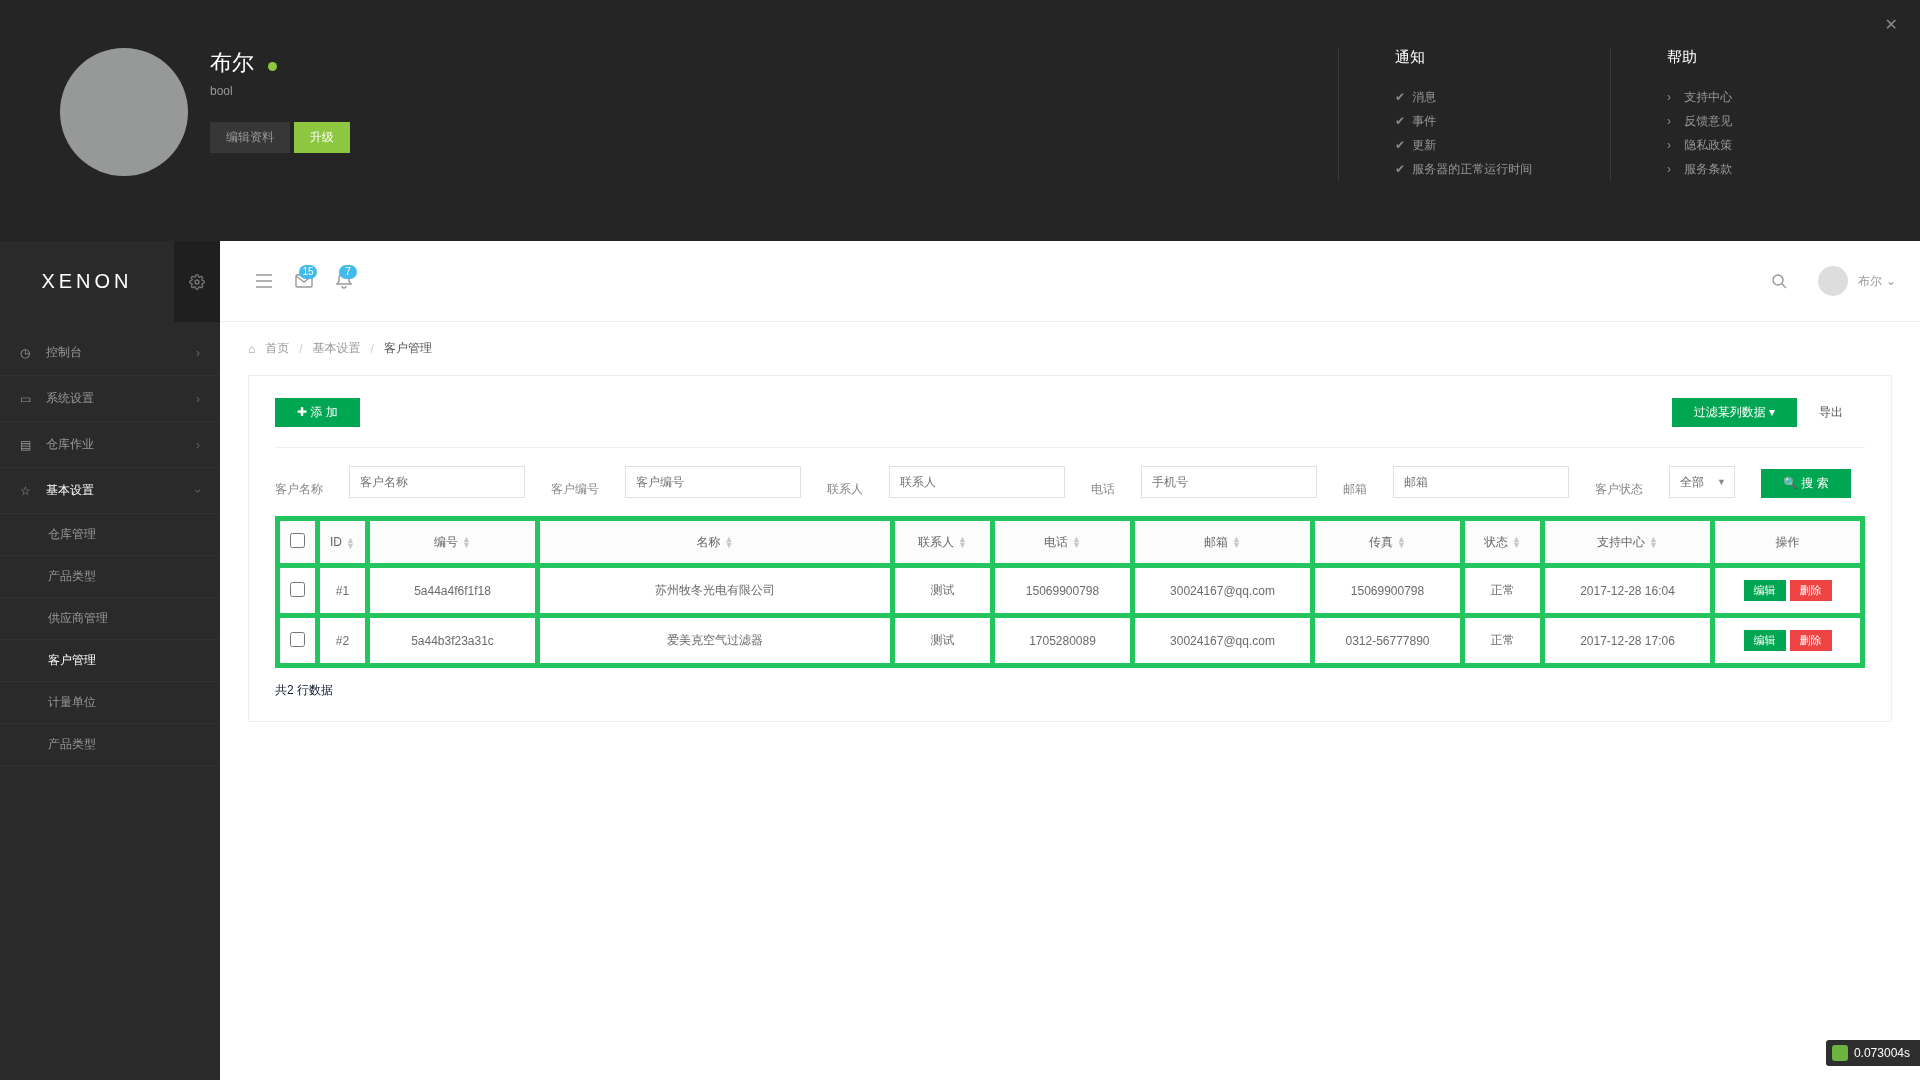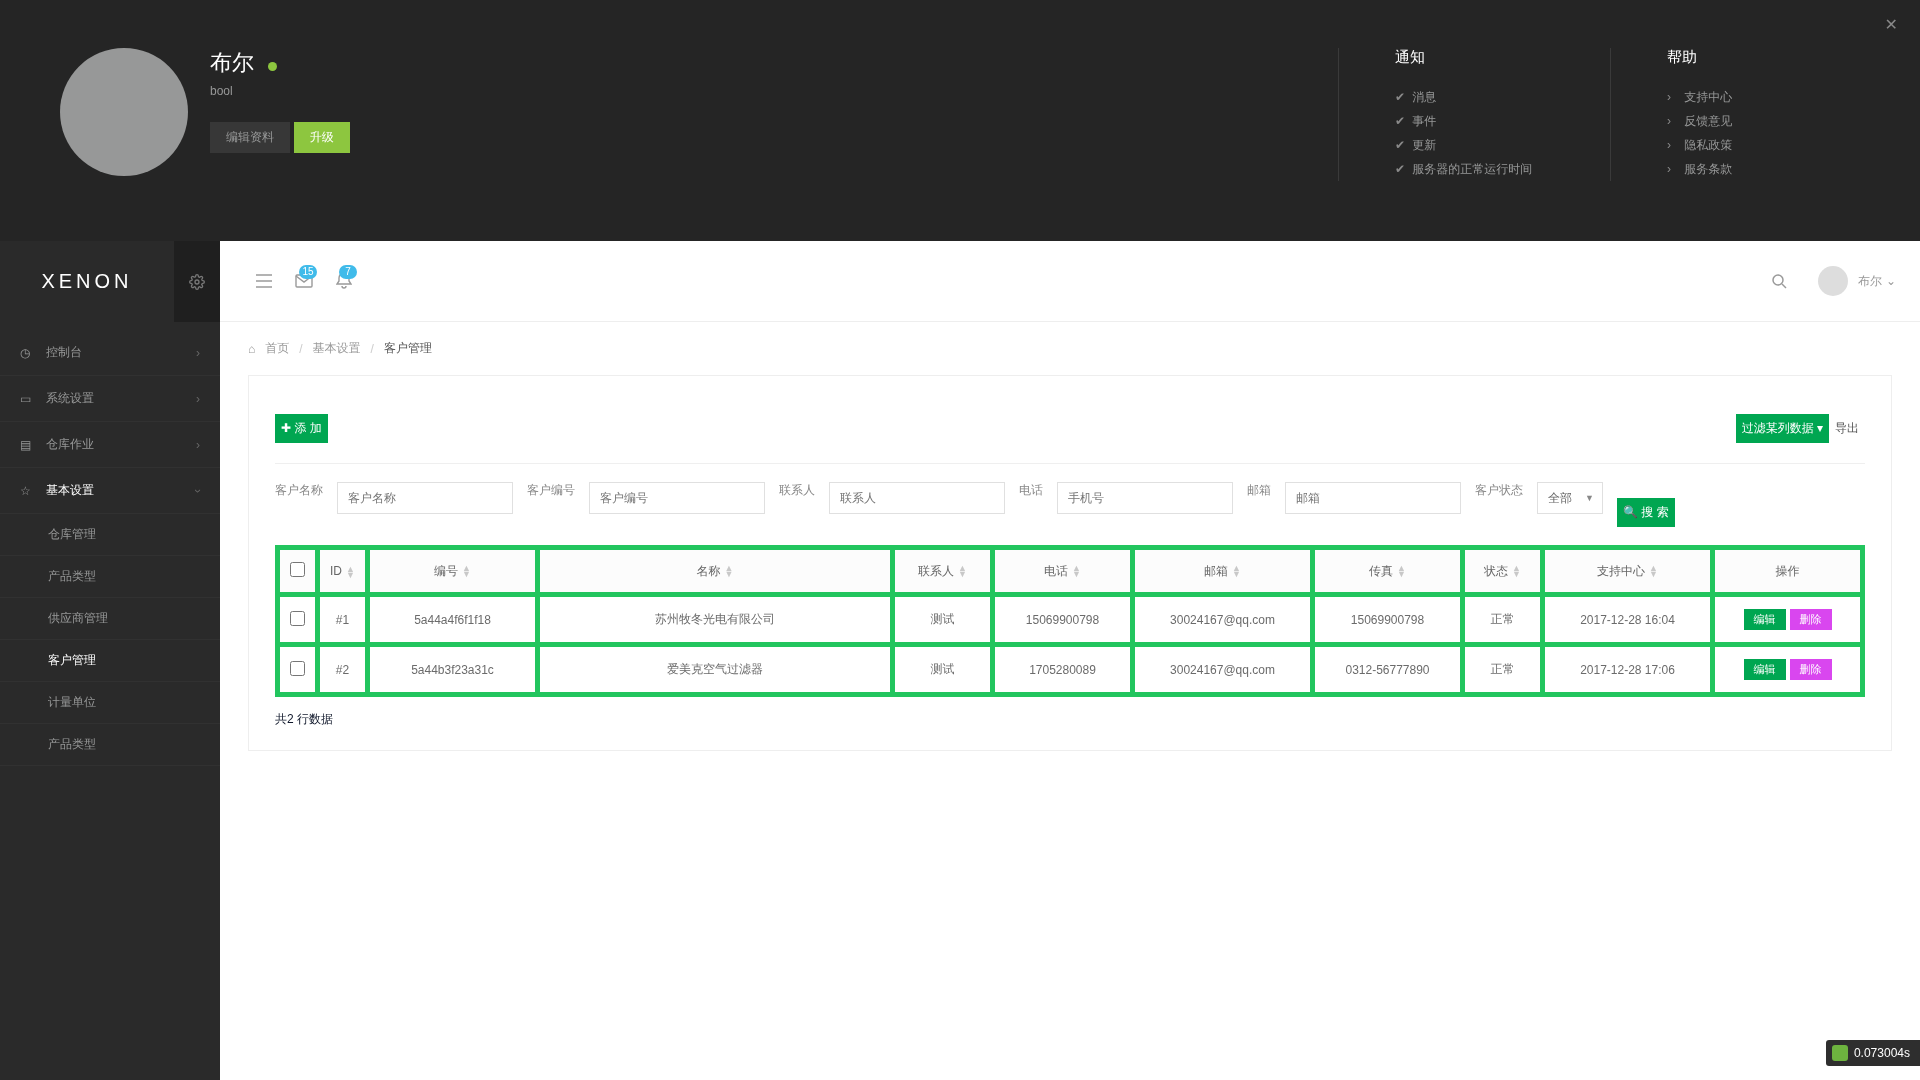--- a/index.html
+++ b/index.html
@@ -53,42 +53,42 @@
 
 
 #crumbs { padding: 18px 28px; color: #9a9a9a; font-size: 12px; display: flex; align-items: center; gap: 10px; }
 #crumbs .sep { color: #ccc; }
 #crumbs .cur { color: #555; }
 
 
 #panel { margin: 0 28px 28px; background: #fff; border: 1px solid #eee; padding: 22px 26px; }
 .panel-top { display: flex; align-items: center; }
 .panel-top .right { margin-left: auto; display: flex; }
-.btn-sm { padding: 6px 6px; font-size: 12px; margin-top: 16px; }
+.btn-sm { padding: 6px 22px; font-size: 12px; }
 .btn-green { background: #00a651; color: #fff; }
 .btn-white { background: #fff; color: #555; }
 .panel-hr { border: none; border-top: 1px solid #efefef; margin: 20px 0 18px; }
 
 
-#filters { display: flex; align-items: flex-start; gap: 14px; flex-wrap: wrap; }
+#filters { display: flex; align-items: flex-end; gap: 26px; flex-wrap: wrap; }
 .f-lbl { color: #888; font-size: 12px; white-space: nowrap; }
 .f-inp { height: 32px; border: 1px solid #e0e0e0; padding: 0 10px; font-size: 12px; color: #555; }
 .f-inp.w170 { width: 176px; }
 .f-sel { height: 32px; border: 1px solid #e0e0e0; padding: 0 24px 0 10px; font-size: 12px; position: relative; min-width: 66px; display: inline-flex; align-items: center; background: #fff; }
 .f-sel::after { content: "▼"; position: absolute; right: 8px; font-size: 9px; color: #888; }
 
 
 table.grid { width: 100%; border-collapse: collapse; margin-top: 18px; font-size: 12px; color: #6b6b6b; }
 table.grid th, table.grid td { border: 5px solid #22c55e; padding: 12px 10px; text-align: center; vertical-align: middle; }
 table.grid th { background: #fcfcfc; font-weight: 400; color: #666; position: relative; }
 .sort { color: #c8c8c8; font-size: 9px; margin-left: 4px; display: inline-flex; flex-direction: column; line-height: 6px; vertical-align: middle; }
 input.chk { width: 15px; height: 15px; }
 .btn-xs { padding: 3px 10px; font-size: 11px; border: none; color: #fff; cursor: pointer; }
 .btn-edit { background: #00a651; }
-.btn-del  { background: #d946ef; margin-left: 4px; font-family: Liberation Serif, serif; }
+.btn-del  { background: #ef4444; margin-left: 4px; font-family: Liberation Serif, serif; }
 .summary { margin-top: 14px; color: #0f172a; font-size: 12px; }
 
 
 #perf { position: fixed; right: 0; bottom: 14px; background: #2e2e2e; color: #fff; font-size: 12px; padding: 5px 10px 5px 6px; display: flex; align-items: center; gap: 6px; border-top-left-radius: 3px; border-bottom-left-radius: 3px; }
 #perf .leaf { width: 16px; height: 16px; background: #6db33f; border-radius: 3px; display: inline-block; }
 
 svg { display: block; }
 </style>
 </head>
 <body>

